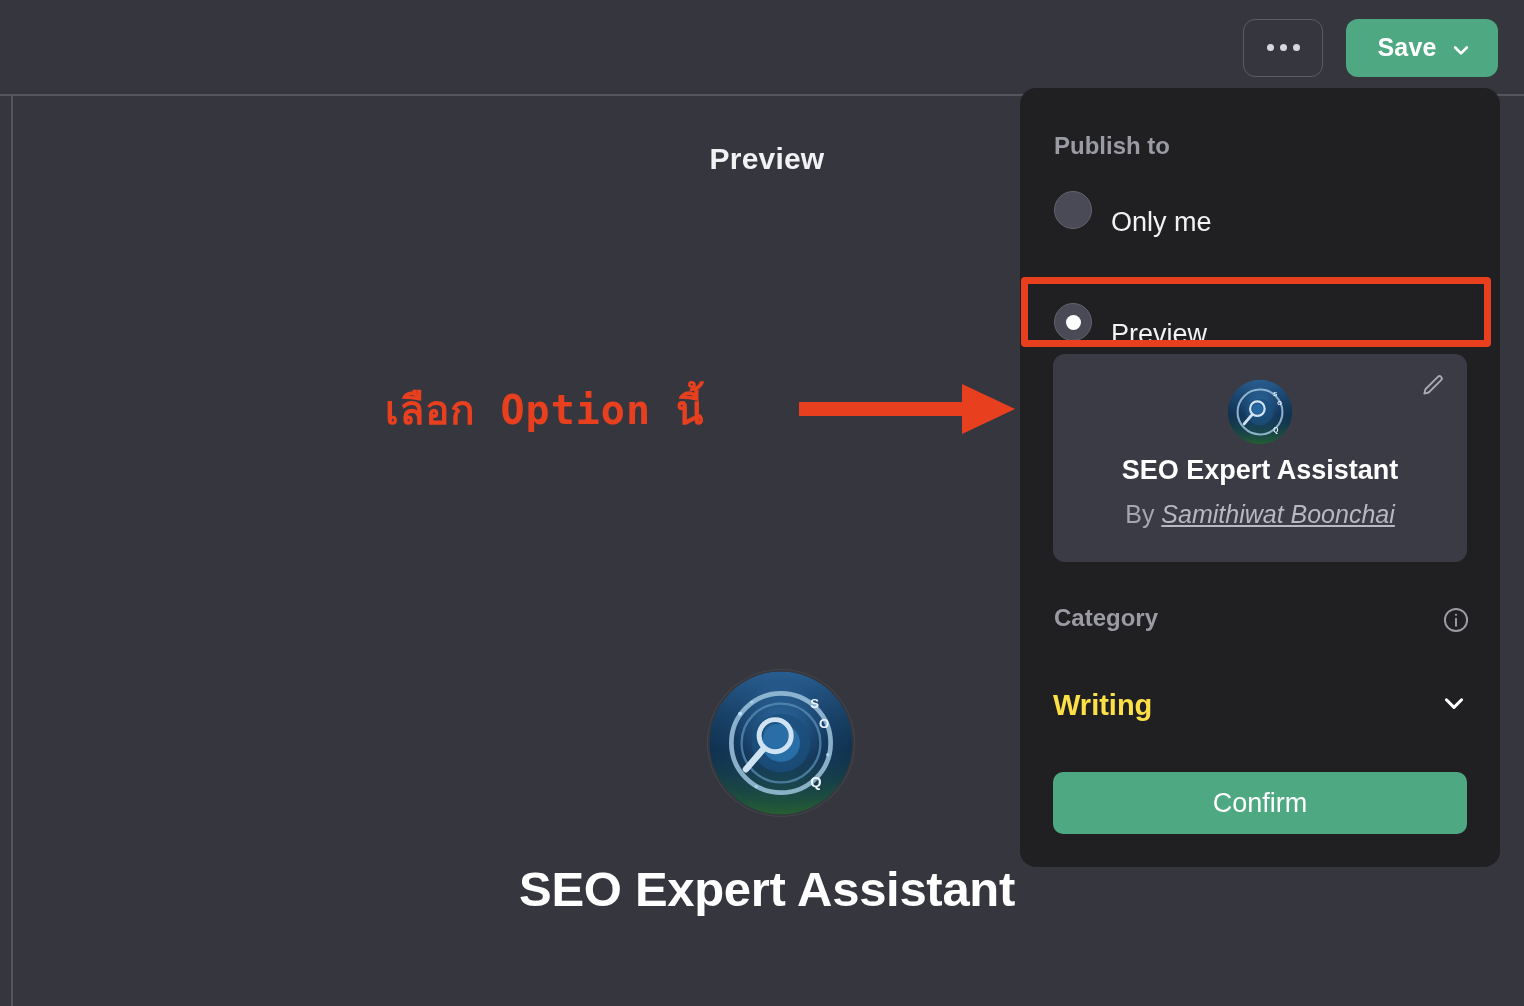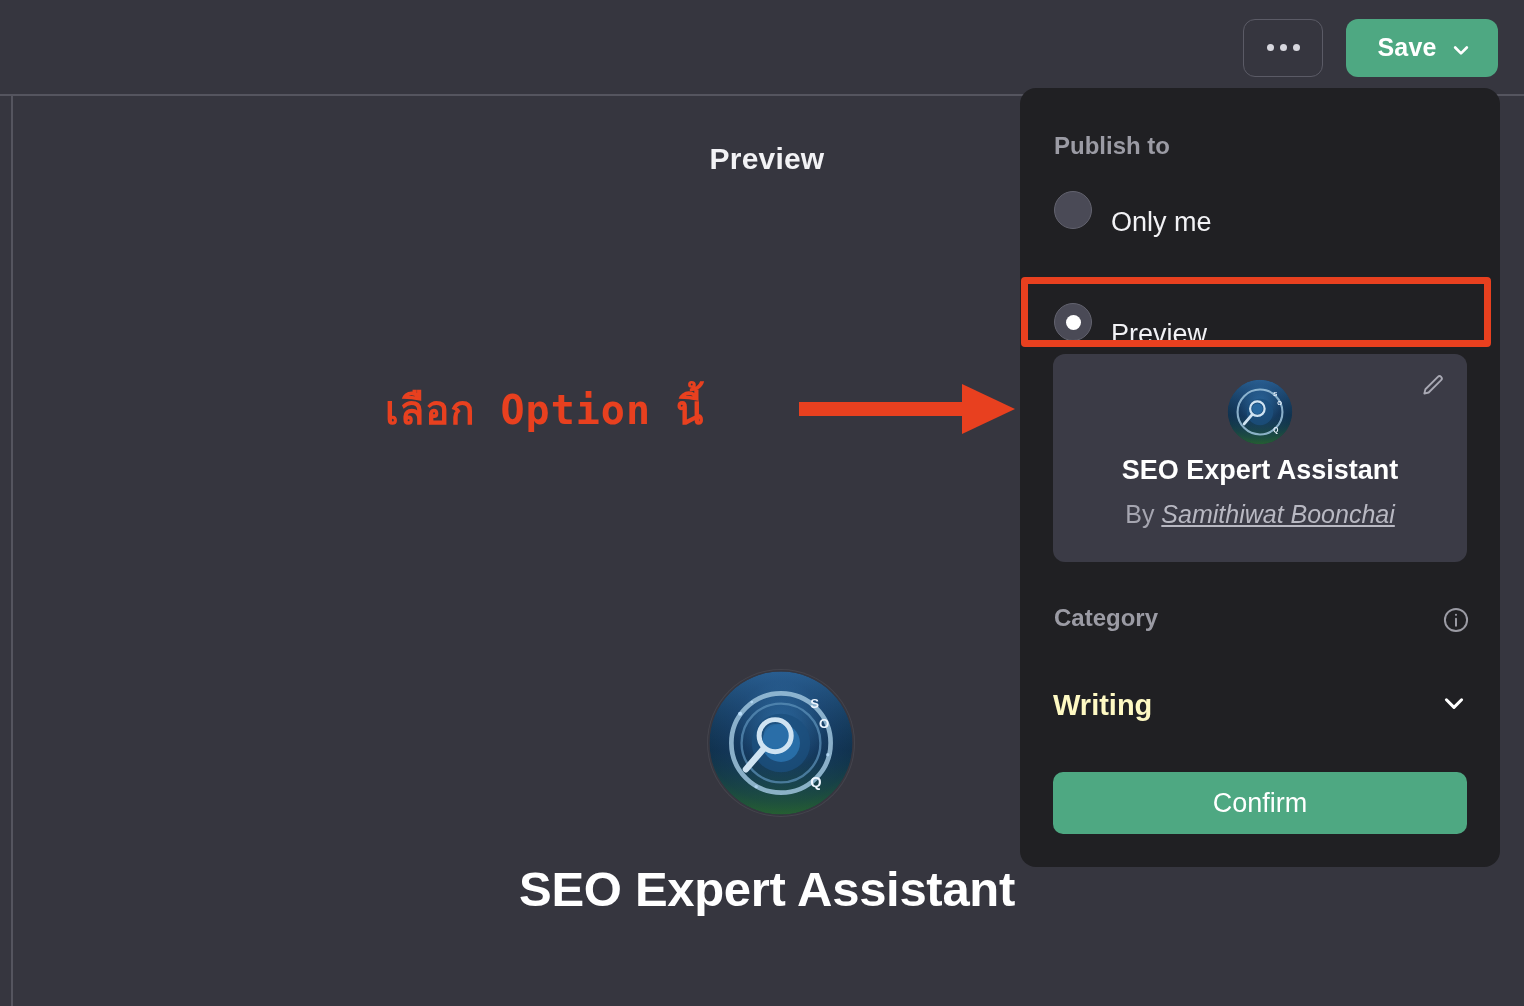--- a/index.html
+++ b/index.html
@@ -281,21 +281,21 @@
     width: 414px;
     height: 54px;
     display: flex;
     align-items: center;
     justify-content: space-between;
     cursor: pointer;
   }
   .category-value {
     font-size: 29px;
     font-weight: bold;
-    color: #fef9c3;
+    color: #fde047;
   }
 
   .confirm-btn {
     position: absolute;
     left: 33px; top: 684px;
     width: 414px;
     height: 62px;
     border-radius: 10px;
     background: #4EA882;
     border: none;

